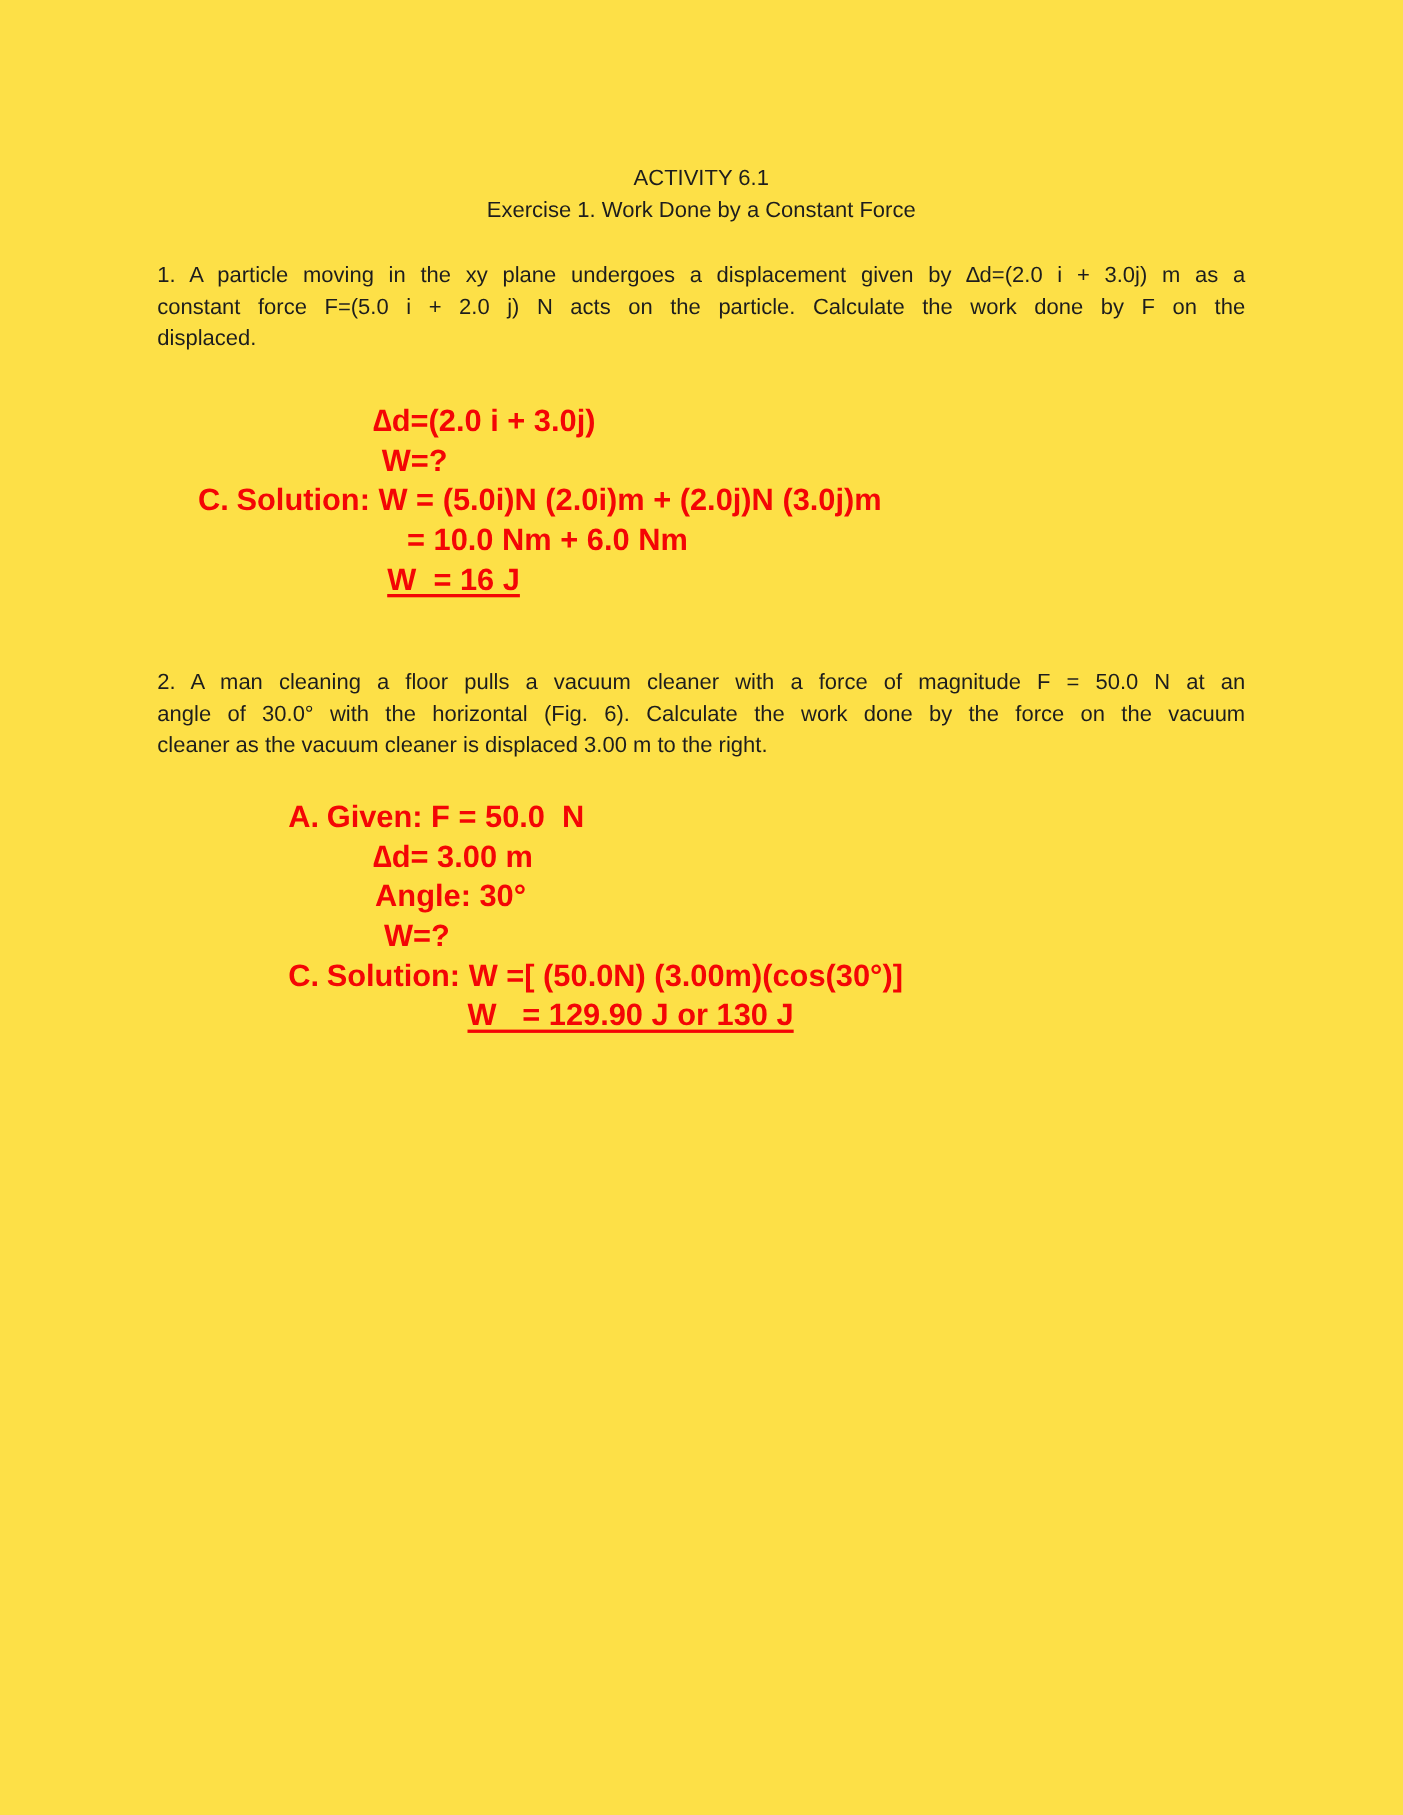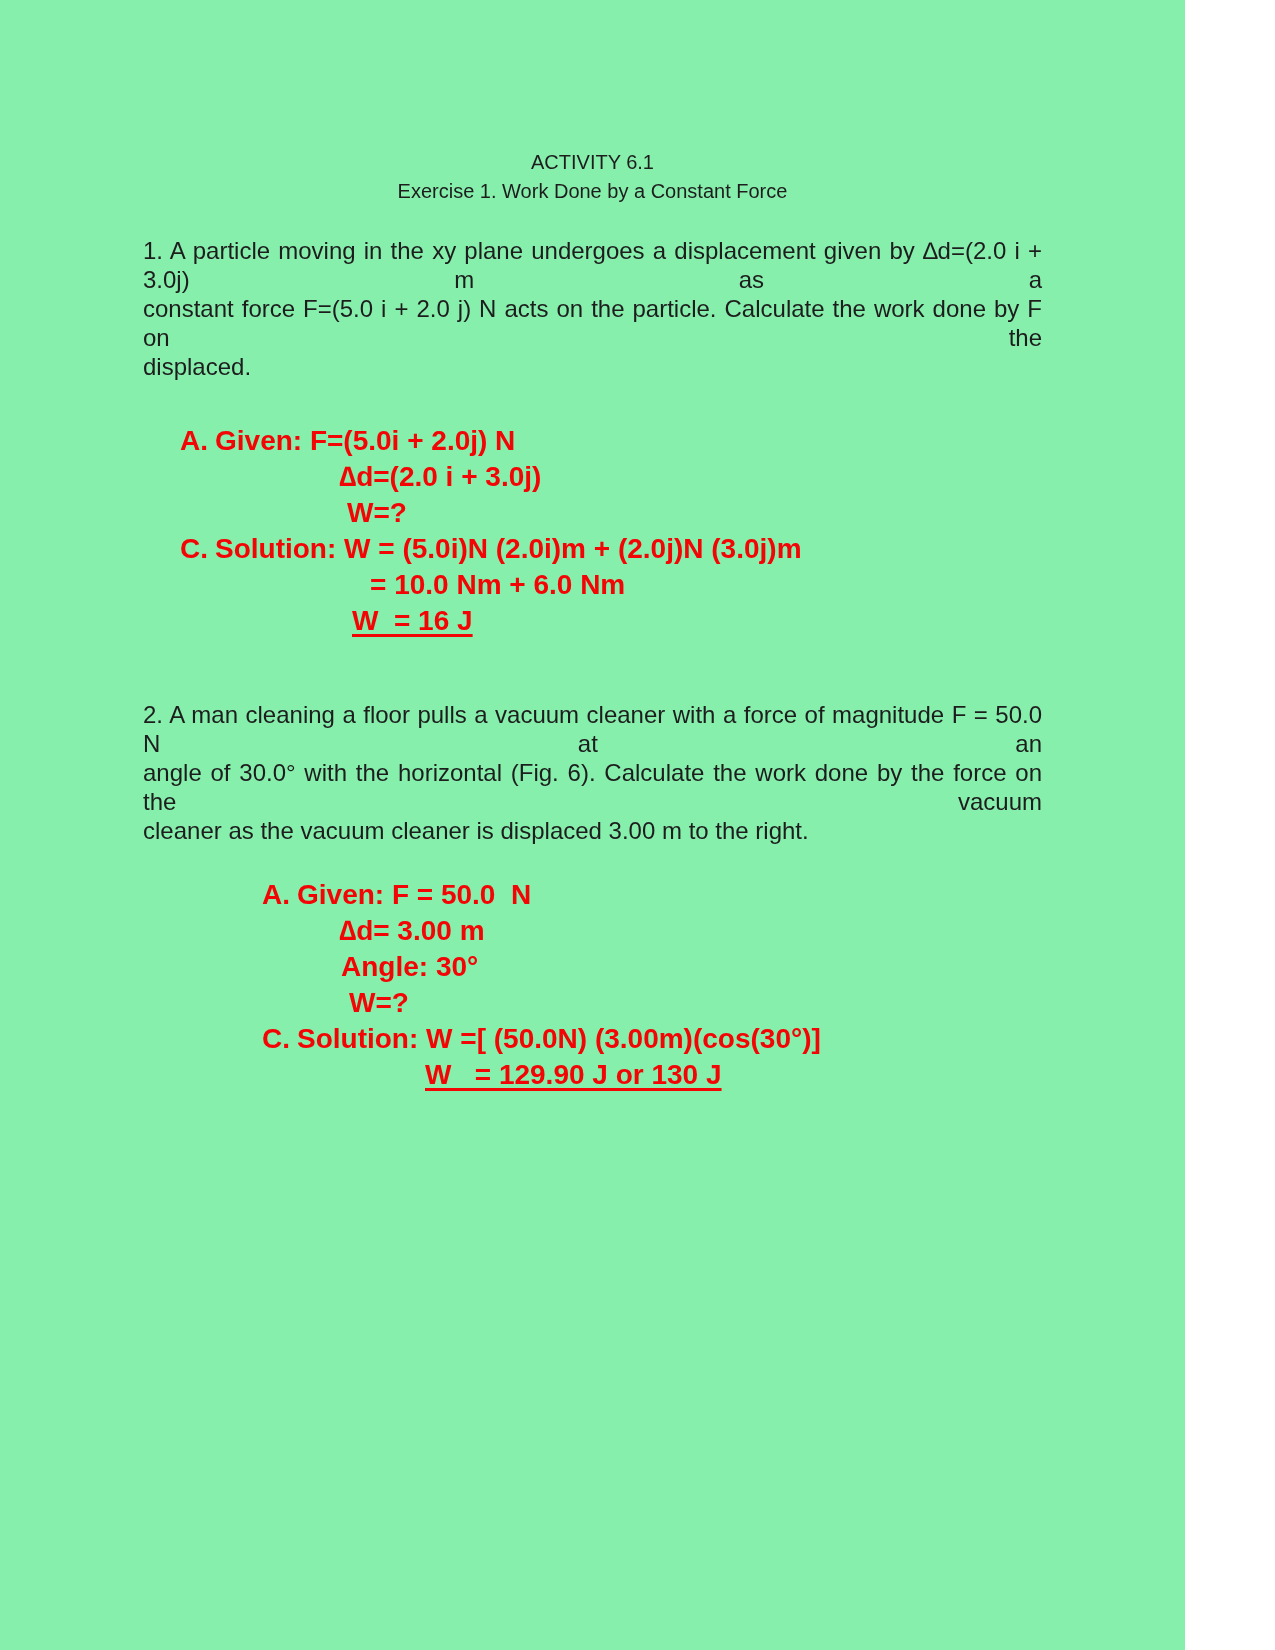--- a/index.html
+++ b/index.html
@@ -1,36 +1,36 @@
 <!DOCTYPE html>
 <html><head>
 <meta charset="utf-8">
 <style>
   html, body { margin: 0; padding: 0; background: #ffffff; }
   .page {
     position: relative;
-    width: 1185px;
+    width: 1275px;
     height: 1650px;
-    background: #86efac;
+    background: #fde047;
     font-family: "Liberation Sans", sans-serif;
     color: #1d1d1d;
     overflow: hidden;
   }
   .content { padding: 148px 143px 0 143px; }
 
   .heading { text-align: center; font-size: 20px; line-height: 29px; }
 
   .instructions {
     margin-top: 32px;
     font-size: 20px;
     line-height: 29px;
     white-space: pre-line;
   }
 
-  .para { margin-top: 30px; font-size: 24px; line-height: 29px; }
+  .para { margin-top: 30px; font-size: 20px; line-height: 29px; }
   .para .just { text-align: justify; text-align-last: justify; }
   .para .last { text-align: left; }
 
   .redblock {
     color: #f40505;
     font-weight: bold;
     font-size: 28px;
     line-height: 36px;
   }
   .redblock-1 { margin-top: 42px; }
@@ -65,21 +65,20 @@
     <div class="heading">Exercise 1. Work Done by a Constant Force</div>
 
 
     <div class="para">
       <div class="just">1. A particle moving in the xy plane undergoes a displacement given by ∆d=(2.0 i + 3.0j) m as a</div>
       <div class="just">constant force F=(5.0 i + 2.0 j) N acts on the particle. Calculate the work done by F on the</div>
       <div class="last">displaced.</div>
     </div>
 
     <div class="redblock redblock-1">
-      <div class="rline pad-37"><span class="marker">A.</span><span>Given: F=(5.0i + 2.0j) N</span></div>
       <div class="rline pad-196"><span>∆d=(2.0 i + 3.0j)</span></div>
       <div class="rline pad-204"><span>W=?</span></div>
       <div class="rline pad-37"><span class="marker">C.</span><span>Solution: W = (5.0i)N (2.0i)m + (2.0j)N (3.0j)m</span></div>
       <div class="rline pad-227"><span>= 10.0 Nm + 6.0 Nm</span></div>
       <div class="rline pad-209"><span class="underline">W  = 16 J</span></div>
     </div>
 
     <div class="para" style="margin-top:61px">
       <div class="just">2. A man cleaning a floor pulls a vacuum cleaner with a force of magnitude F = 50.0 N at an</div>
       <div class="just">angle of 30.0° with the horizontal (Fig. 6). Calculate the work done by the force on the vacuum</div>

